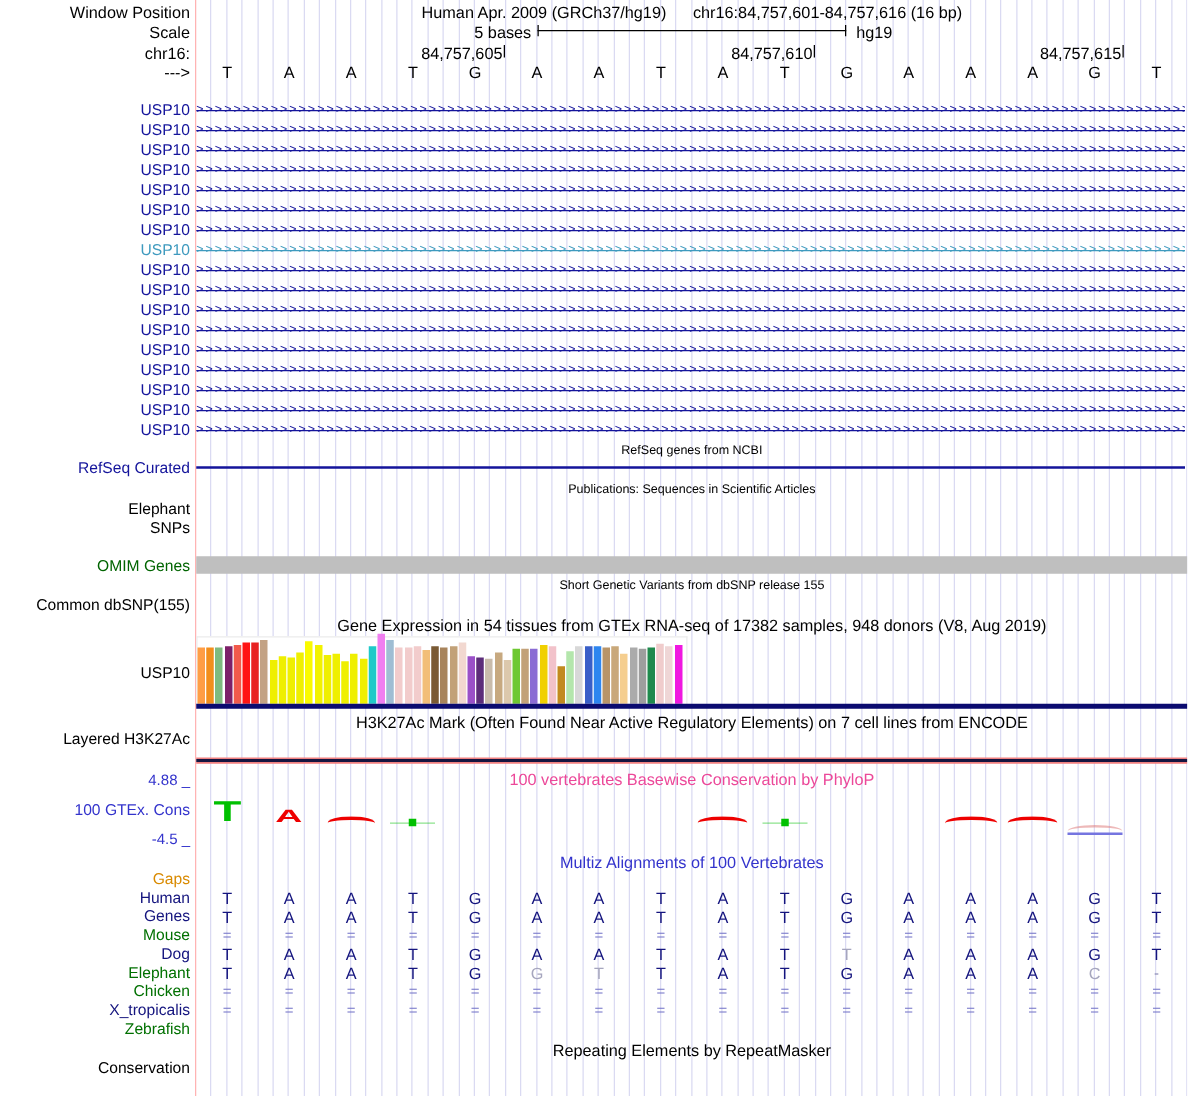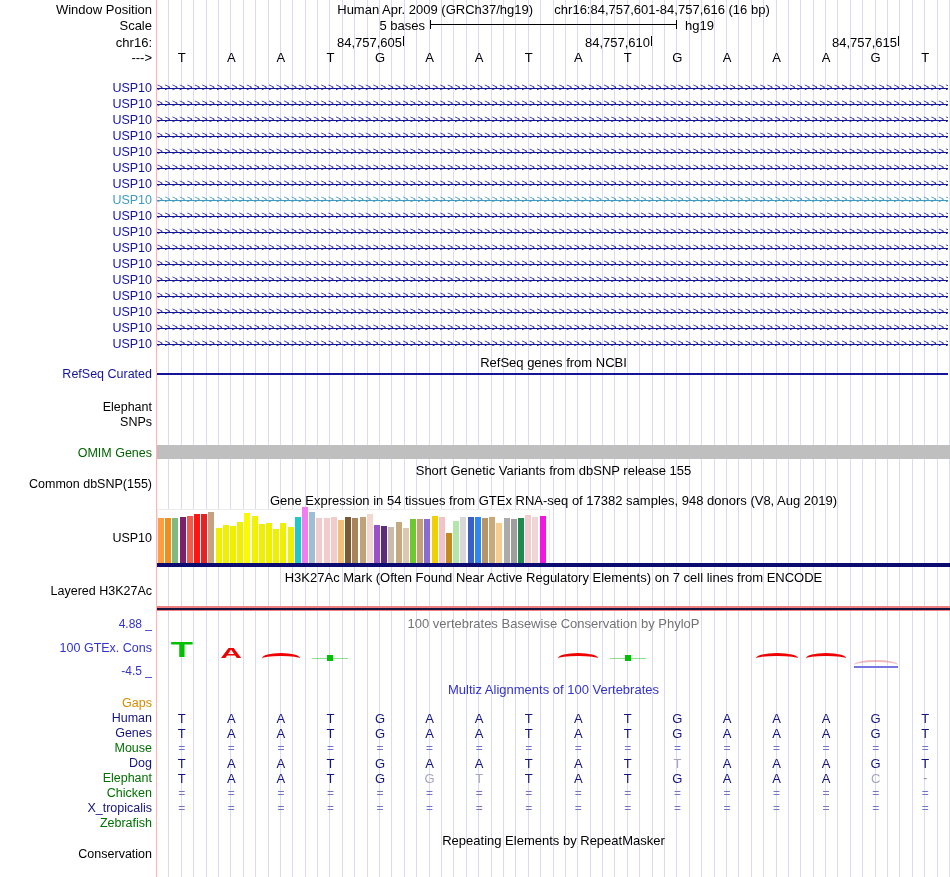--- a/index.html
+++ b/index.html
@@ -4,21 +4,21 @@
 <style>
   html,body{margin:0;padding:0;background:#fff;}
   #app{
     position:relative;width:950px;height:877px;background:#fff;overflow:hidden;
     font-family:"Liberation Sans", sans-serif;color:#000;
   }
   .abs{position:absolute;}
   .lbl{position:absolute;left:0;width:152px;text-align:right;font-size:12.5px;white-space:nowrap;}
   .title{position:absolute;left:157px;width:793px;text-align:center;white-space:nowrap;}
   .t13{font-size:13px;}
-  .t11{font-size:13px;}
+  .t11{font-size:10px;}
   .t12{font-size:12.5px;}
   .gridline{position:absolute;top:0;height:877px;width:1px;background:#DADAF2;}
   .pinkline{position:absolute;top:0;height:877px;width:1px;background:#FFB3B3;}
   .generow{position:absolute;left:0;width:950px;height:16px;}
   .generow .glabel{position:absolute;left:0;top:1px;width:152px;text-align:right;font-size:12.5px;}
   .generow .gline{position:absolute;left:157px;top:8px;width:791px;height:1px;}
   .generow .garrows{position:absolute;left:157px;top:0;width:791px;height:16px;overflow:hidden;
      font-size:10px;letter-spacing:1.6px;line-height:15px;white-space:nowrap;}
   .tickmark{position:absolute;width:1px;height:10px;background:#000;}
   .baseletter{position:absolute;width:22px;margin-left:-11px;text-align:center;font-size:13px;}
@@ -230,20 +230,21 @@
         <div class="glabel" style="color: rgb(20, 20, 155);">USP10</div>
         <div class="gline" style="background: rgb(20, 20, 155);"></div>
         <div class="garrows" style="color: rgb(20, 20, 155);">&gt;&gt;&gt;&gt;&gt;&gt;&gt;&gt;&gt;&gt;&gt;&gt;&gt;&gt;&gt;&gt;&gt;&gt;&gt;&gt;&gt;&gt;&gt;&gt;&gt;&gt;&gt;&gt;&gt;&gt;&gt;&gt;&gt;&gt;&gt;&gt;&gt;&gt;&gt;&gt;&gt;&gt;&gt;&gt;&gt;&gt;&gt;&gt;&gt;&gt;&gt;&gt;&gt;&gt;&gt;&gt;&gt;&gt;&gt;&gt;&gt;&gt;&gt;&gt;&gt;&gt;&gt;&gt;&gt;&gt;&gt;&gt;&gt;&gt;&gt;&gt;&gt;&gt;&gt;&gt;&gt;&gt;&gt;&gt;&gt;&gt;&gt;&gt;&gt;&gt;&gt;&gt;&gt;&gt;&gt;&gt;&gt;&gt;&gt;&gt;&gt;&gt;&gt;&gt;&gt;&gt;&gt;&gt;&gt;&gt;&gt;&gt;&gt;&gt;&gt;&gt;&gt;&gt;&gt;&gt;</div>
       </div>
     </div>
 
   <div class="title t11" style="top:355px;">RefSeq genes from NCBI</div>
   <div class="lbl t12" style="top: 367px; color: rgb(20, 20, 155);" id="refseqlbl">RefSeq Curated</div>
   <div class="abs" style="top: 373px; left: 157px; width: 791px; height: 2px; background: rgb(20, 20, 155);" id="refseqline"></div>
 
+  <div class="title t11" style="top:386px;">Publications: Sequences in Scientific Articles</div>
   <div class="lbl t12" style="top:400px;">Elephant</div>
   <div class="lbl t12" style="top:415px;">SNPs</div>
 
   <div class="lbl t12" style="top: 446px; color: rgb(0, 100, 0);" id="omimlbl">OMIM Genes</div>
   <div class="abs" style="top: 445px; left: 157px; width: 793px; height: 14px; background: rgb(191, 191, 191);" id="omimbar"></div>
 
   <div class="title t11" style="top:463px;">Short Genetic Variants from dbSNP release 155</div>
   <div class="lbl t12" style="top:477px;">Common dbSNP(155)</div>
 
   <div class="title t13" style="top:493px;">Gene Expression in 54 tissues from GTEx RNA-seq of 17382 samples, 948 donors (V8, Aug 2019)</div>
@@ -304,21 +305,21 @@
       <div class="bar" style="left: 525.2px; top: 515px; height: 48px; background: rgb(240, 204, 204);"></div>
       <div class="bar" style="left: 532.4px; top: 517px; height: 46px; background: rgb(239, 214, 214);"></div>
       <div class="bar" style="left: 539.6px; top: 516px; height: 47px; background: rgb(240, 24, 224);"></div>
     </div>
   <div class="abs" style="top: 563px; left: 157px; width: 793px; height: 4px; background: rgb(11, 11, 112);" id="gtexbase"></div>
 
   <div class="title t13" style="top:570px;">H3K27Ac Mark (Often Found Near Active Regulatory Elements) on 7 cell lines from ENCODE</div>
   <div class="lbl t12" style="top:584px;">Layered H3K27Ac</div>
   <div id="h3stripe" class="abs" style="top: 606px; left: 157px; width: 793px; height: 5px; background: linear-gradient(rgb(240, 128, 128) 0px, rgb(240, 128, 128) 1.5px, rgb(21, 21, 64) 1.5px, rgb(21, 21, 64) 3.5px, rgb(240, 128, 128) 3.5px, rgb(240, 128, 128) 5px);"></div>
 
-  <div class="title t13" style="top: 616px; color: #737373;" id="phylotitle">100 vertebrates Basewise Conservation by PhyloP</div>
+  <div class="title t13" style="top: 616px; color: #ec4899;" id="phylotitle">100 vertebrates Basewise Conservation by PhyloP</div>
   <div class="lbl" style="top: 617px; font-size: 12px; color: rgb(51, 51, 204);" id="phylomax">4.88 _</div>
   <div class="lbl t12" style="top: 641px; color: rgb(51, 51, 204);" id="phylolbl">100 GTEx. Cons</div>
   <div class="lbl" style="top: 664px; font-size: 12px; color: rgb(51, 51, 204);" id="phylomin">-4.5 _</div>
   <div id="consmarks">
       <div class="abs" style="left: 161.781px; top: 638px; width: 40px; text-align: center; font-size: 27px; font-weight: bold; color: rgb(0, 192, 0); transform: scale(1.35, 0.85); transform-origin: center top; line-height: 27px;">T</div>
       <div class="abs" style="left: 211.344px; top: 646px; width: 40px; text-align: center; font-size: 15px; font-weight: bold; color: rgb(238, 0, 0); transform: scale(2, 0.95); transform-origin: center top; line-height: 15px;">A</div>
       <div class="consarc" style="left: 261.906px; top: 653px; width: 38px; border-top: 3px solid rgb(238, 0, 0);"></div>
       <div class="abs" style="left: 312.469px; top: 658px; width: 36px; height: 1px; background: rgb(0, 192, 0); opacity: 0.45;"></div>
       <div class="abs" style="left: 327.469px; top: 655px; width: 6px; height: 6px; background: rgb(0, 192, 0);"></div>
       <div class="consarc" style="left: 558.281px; top: 653px; width: 40px; border-top: 3px solid rgb(238, 0, 0);"></div>

